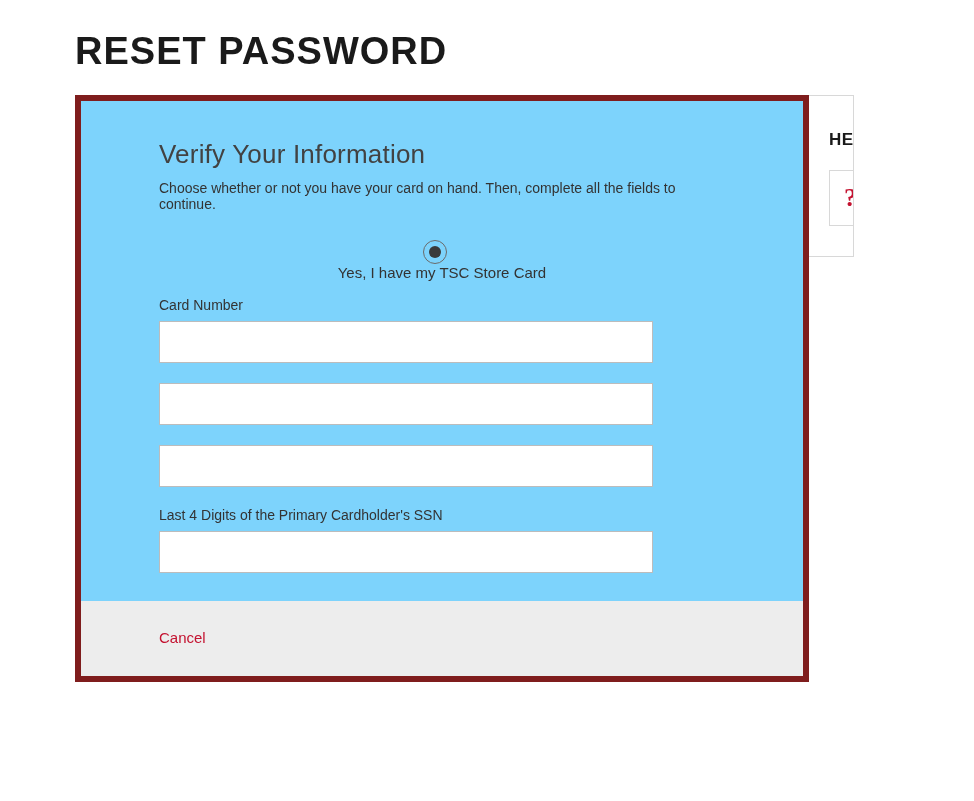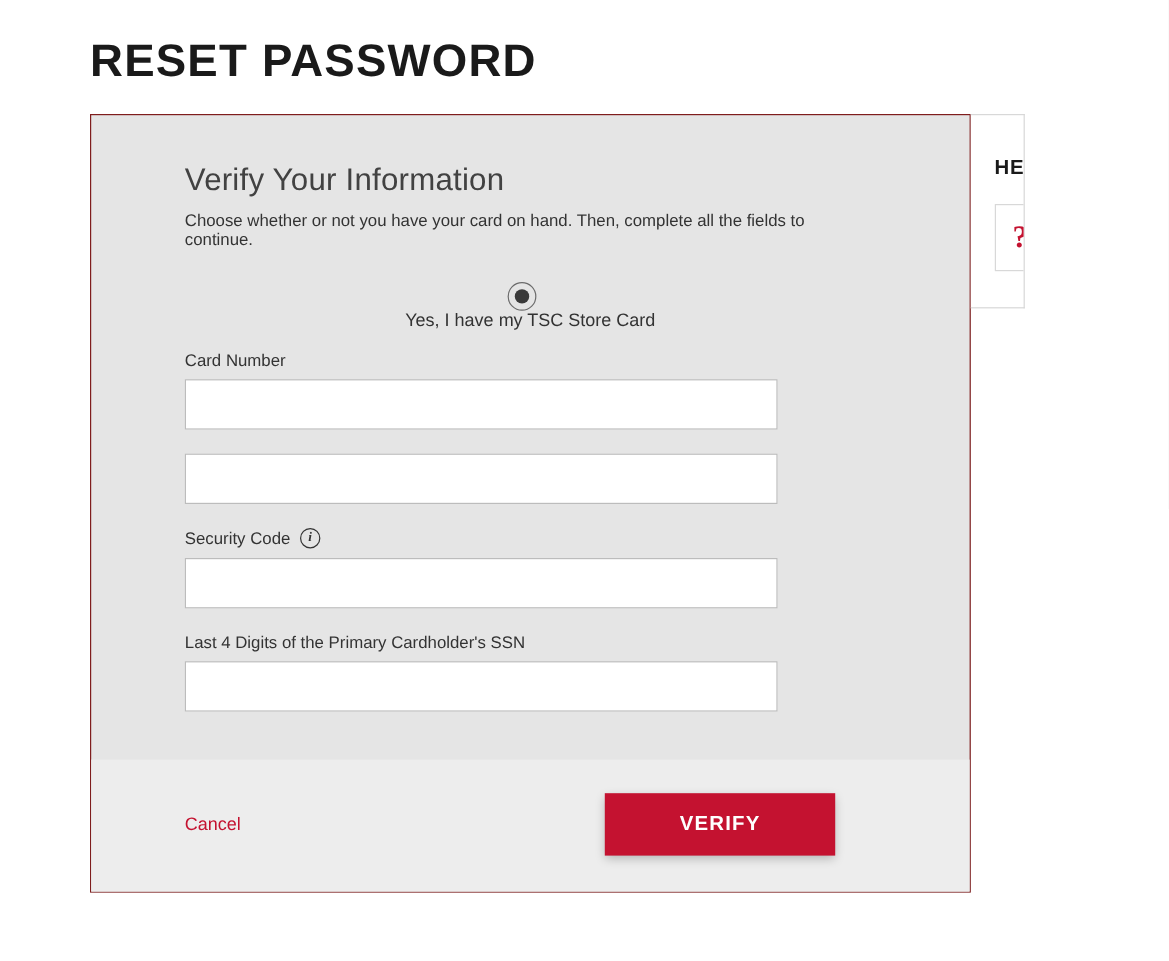--- a/index.html
+++ b/index.html
@@ -27,22 +27,22 @@
       text-transform: uppercase;
     }
     .layout-row {
       display: flex;
       align-items: flex-start;
       gap: 0;
     }
     .main-card {
       width: 850px;
       margin-left: 75px;
-      border: 1px solid #7f1d1d;
-      background: #e5e5e5;
+      border: 6px solid #7f1d1d;
+      background: #7dd3fc;
     }
     .card-body {
       padding: 38px 78px 28px 78px;
     }
     .section-title {
       font-size: 26px;
       font-weight: 400;
       color: #424242;
       margin-bottom: 10px;
       letter-spacing: 0.2px;
@@ -207,38 +207,33 @@
             <label class="form-label">Card Number</label>
           </div>
           <input type="text" class="text-input" value="" style="">
         </div>
 
         <div class="form-group">
           <input type="text" class="text-input" value="" style="">
         </div>
 
         <div class="form-group">
-          <div class="form-label-row">
-            <label class="form-label">Security Code</label>
-            <span class="info-icon">i</span>
-          </div>
-          <input type="text" class="text-input" value="" style="">
-        </div>
-
-        <div class="form-group" style="margin-bottom:12px;">
+          <input type="text" class="text-input" value="" style="">
+        </div>
+
+        <div class="form-group" style="margin-bottom:0;">
           <div class="form-label-row">
             <label class="form-label">Last 4 Digits of the Primary Cardholder's SSN</label>
           </div>
           <input type="text" class="text-input" value="" style="">
         </div>
       </div>
 
       <div class="card-footer">
         <a class="cancel-link">Cancel</a>
-        <button class="verify-btn">VERIFY</button>
       </div>
     </div>
 
     <div class="side-panel">
       <div class="side-title">HELP</div>
       <div class="side-box">
         <span class="q-icon">?</span>
       </div>
     </div>
   </div>

